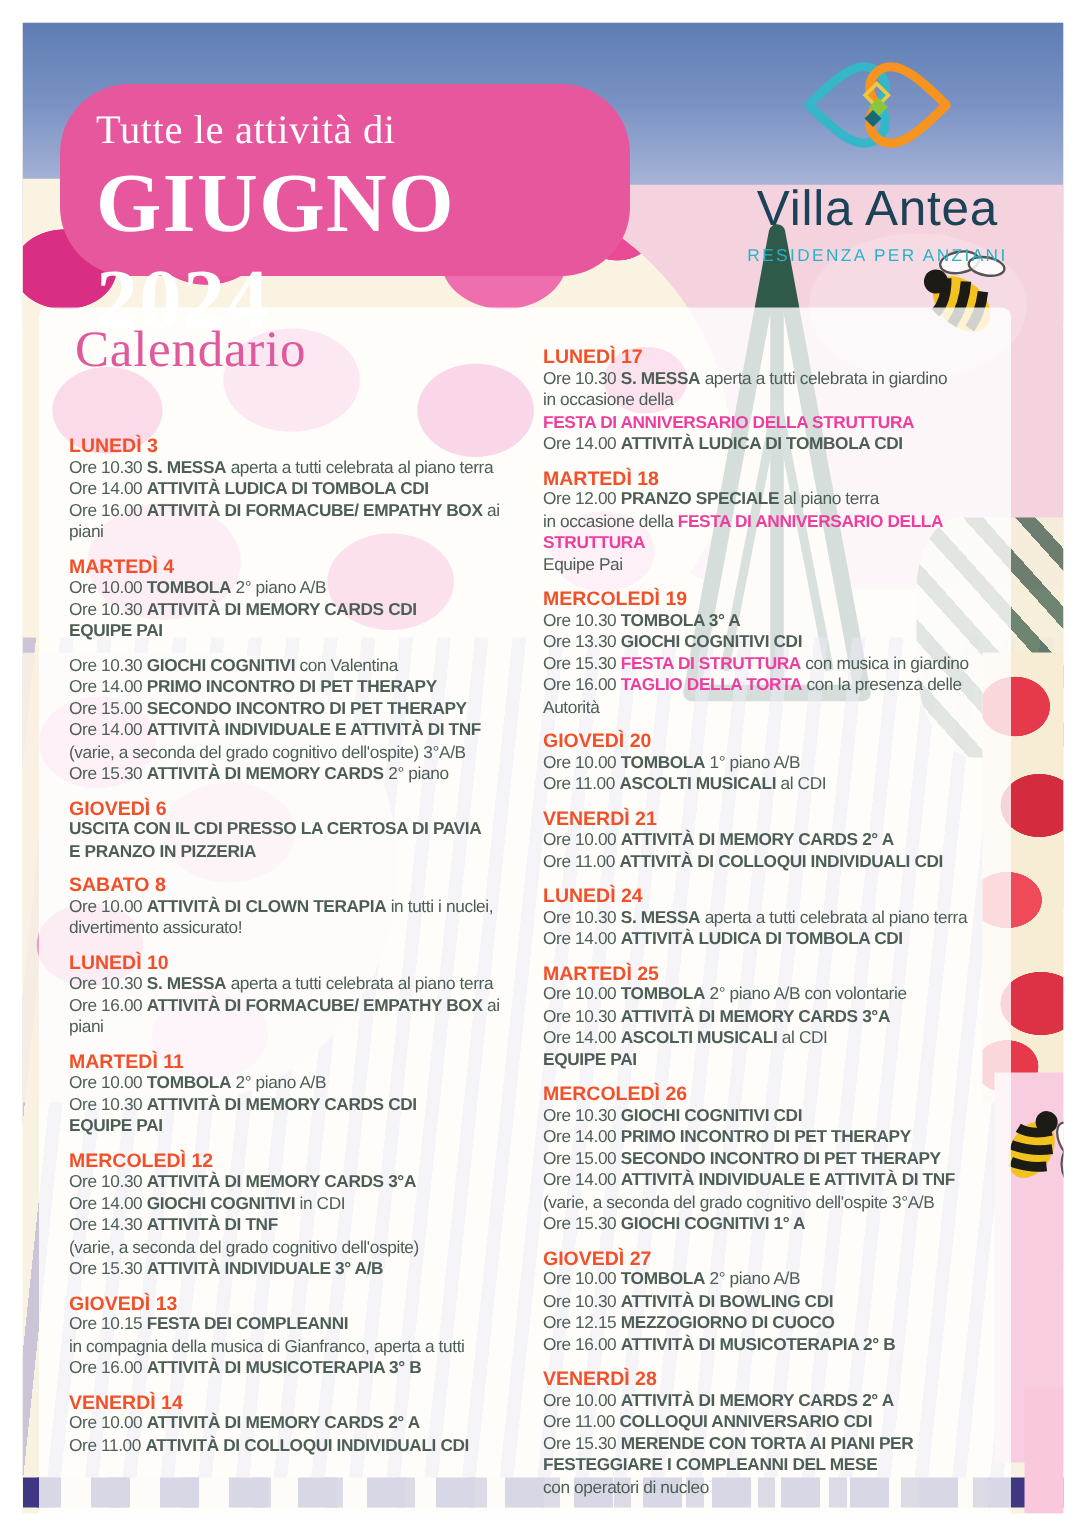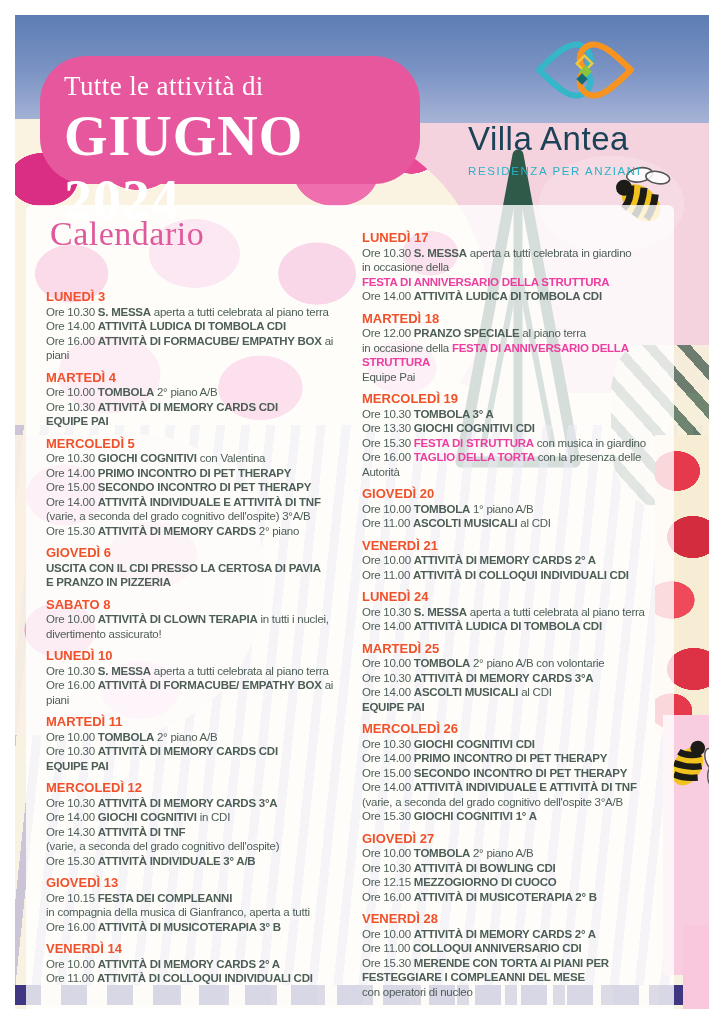--- a/index.html
+++ b/index.html
@@ -74,21 +74,21 @@
   .tree{position:absolute;left:428px;top:132px}
   .bee{position:absolute}
   .bee-1{left:592px;top:146px;transform:rotate(18deg)}
   .bee-2{left:642px;top:716px;transform:rotate(96deg) scale(.92)}
 
   
   .title-box{position:absolute;left:40px;top:56px;width:380px;height:128px;
       background:var(--title-box-pink);border-radius:46px;padding:15px 24px 16px 24px;color:#fff}
   .title-line1{font-family:"Liberation Serif",serif;font-size:27px;letter-spacing:.4px}
   .title-line2{font-family:"Liberation Serif",serif;font-size:56px;font-weight:bold;letter-spacing:1px;margin-top:2px}
-  .brand{position:absolute;left:468px;top:30px;width:234px;}
+  .brand{position:absolute;left:468px;top:30px;width:234px;text-align:center}
   .brand-icon{display:block;margin:0 auto}
   .brand-name{font-size:33px;color:var(--brand-navy);letter-spacing:.5px;margin-top:4px}
   .brand-tagline{font-size:11.5px;font-weight:normal;color:var(--brand-teal);letter-spacing:1.6px;margin-top:7px}
 
   
   .panel{position:absolute;left:26px;top:205px;width:648px;height:992px;
       background:rgba(255,255,255,.8);border-radius:6px;overflow:hidden}
   .cal-heading{position:absolute;left:24px;top:10px;font-family:"Liberation Serif",serif;
       font-size:34px;color:var(--heading-pink);letter-spacing:.5px}
   .col{position:absolute;width:308px}
@@ -169,21 +169,20 @@
           <div class="activity-line"><span class="seg-n">Ore 14.00 </span><span class="seg-b">ATTIVITÀ LUDICA DI TOMBOLA CDI</span></div>
           <div class="activity-line"><span class="seg-n">Ore 16.00 </span><span class="seg-b">ATTIVITÀ DI FORMACUBE/ EMPATHY BOX</span><span class="seg-n"> ai piani</span></div>
         </div>
         <div class="day-block">
           <div class="day-header">MARTEDÌ 4</div>
           <div class="activity-line"><span class="seg-n">Ore 10.00 </span><span class="seg-b">TOMBOLA</span><span class="seg-n"> 2° piano A/B</span></div>
           <div class="activity-line"><span class="seg-n">Ore 10.30 </span><span class="seg-b">ATTIVITÀ DI MEMORY CARDS CDI</span></div>
           <div class="activity-line"><span class="seg-b">EQUIPE PAI</span></div>
         </div>
         <div class="day-block">
-          <div class="day-header">MERCOLEDÌ 5</div>
           <div class="activity-line"><span class="seg-n">Ore 10.30 </span><span class="seg-b">GIOCHI COGNITIVI</span><span class="seg-n"> con Valentina</span></div>
           <div class="activity-line"><span class="seg-n">Ore 14.00 </span><span class="seg-b">PRIMO INCONTRO DI PET THERAPY</span></div>
           <div class="activity-line"><span class="seg-n">Ore 15.00 </span><span class="seg-b">SECONDO INCONTRO DI PET THERAPY</span></div>
           <div class="activity-line"><span class="seg-n">Ore 14.00 </span><span class="seg-b">ATTIVITÀ INDIVIDUALE E ATTIVITÀ DI TNF</span></div>
           <div class="activity-line"><span class="seg-n">(varie, a seconda del grado cognitivo dell'ospite) 3°A/B</span></div>
           <div class="activity-line"><span class="seg-n">Ore 15.30 </span><span class="seg-b">ATTIVITÀ DI MEMORY CARDS</span><span class="seg-n"> 2° piano</span></div>
         </div>
         <div class="day-block">
           <div class="day-header">GIOVEDÌ 6</div>
           <div class="activity-line"><span class="seg-b">USCITA CON IL CDI PRESSO LA CERTOSA DI PAVIA</span></div>

